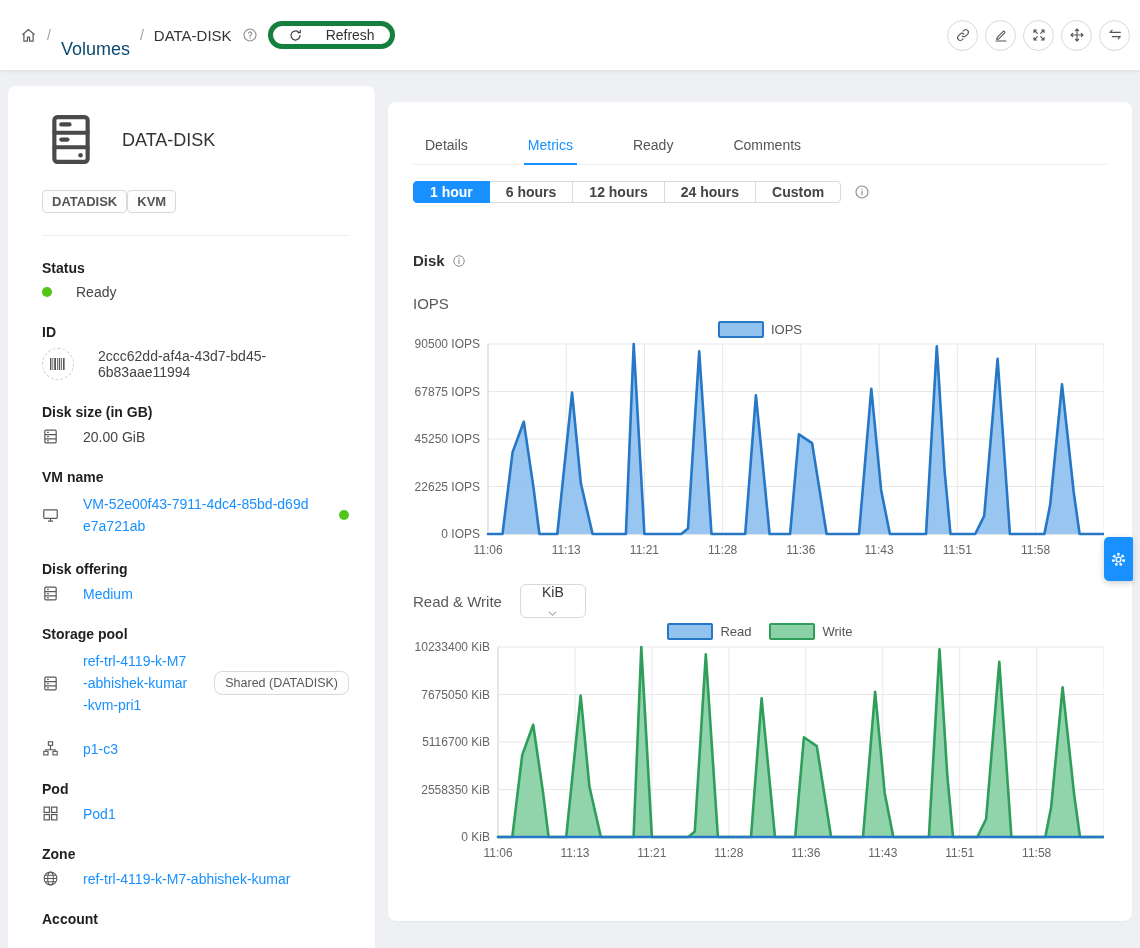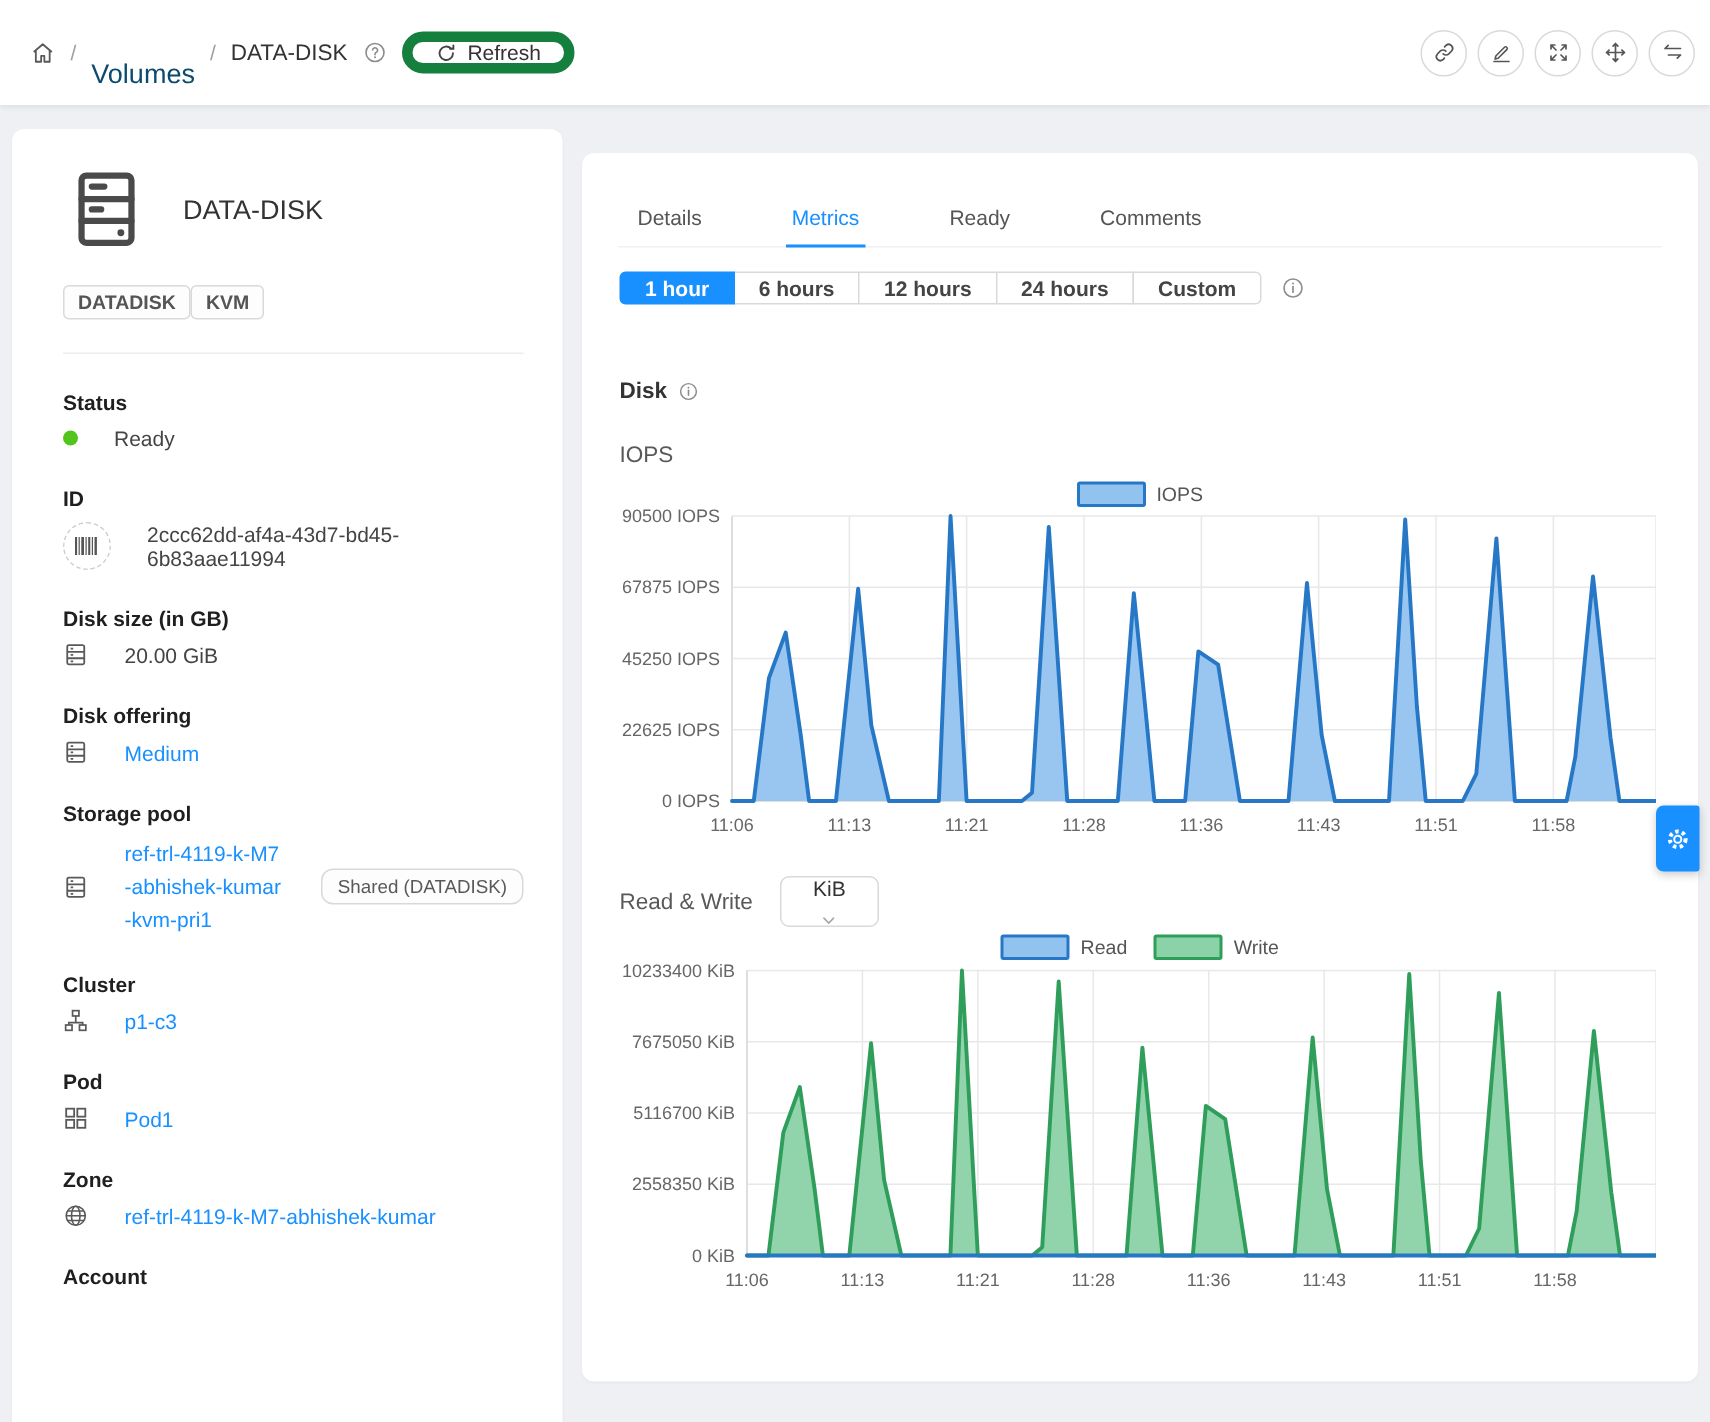--- a/index.html
+++ b/index.html
@@ -8,22 +8,22 @@
   .page{position:absolute;inset:0;}
 
   
   .topbar{position:absolute;left:0;top:0;width:1140px;height:70px;background:#fff;
           box-shadow:0 1px 4px rgba(0,0,0,.08);z-index:5;}
   .crumbs{position:absolute;left:20px;top:0;height:70px;display:flex;align-items:center;gap:10px;}
   .crumb-sep{color:#9aa0a6;font-size:14px;}
   .crumb-link{color:#0c4a6e;font-size:18px;text-decoration:none;cursor:pointer;margin-top:28px;}
   .crumb-cur{color:#333;font-size:15px;}
   .icon{display:inline-flex;align-items:center;justify-content:center;}
-  .refresh-btn{display:inline-flex;align-items:center;gap:7px;height:28px;padding:0 15px;
-          border:7px solid #15803d;border-radius:15px;background:#fff;font-size:14px;color:#333;cursor:pointer;}
+  .refresh-btn{display:inline-flex;align-items:center;gap:23px;height:28px;padding:0 15px;
+          border:5px solid #15803d;border-radius:15px;background:#fff;font-size:14px;color:#333;cursor:pointer;}
   .toolbar{position:absolute;right:10px;top:0;height:70px;display:flex;align-items:center;gap:7px;}
   .tool-btn{width:31px;height:31px;border-radius:50%;border:1px solid #d9d9d9;background:#fff;
           display:flex;align-items:center;justify-content:center;cursor:pointer;padding:0;}
 
   
   .info-card{position:absolute;left:8px;top:86px;width:367px;height:900px;background:#fff;
           border-radius:8px;box-shadow:0 1px 2px rgba(0,0,0,.04);padding:20px 26px 24px 34px;box-sizing:border-box;}
   .res-head{display:flex;align-items:center;gap:28px;margin:8px 0 0 6px;}
   .res-title{font-size:18px;color:#333;}
   .tag-row{display:flex;gap:0;margin:24px 0 0 0;font-weight:bold;}
@@ -207,20 +207,33 @@
         <span class="icon">
             <svg width="17" height="17" viewBox="0 0 24 24" fill="none" stroke="#595959" stroke-width="1.7">
               <rect x="4" y="3" width="16" height="18" rx="1.5"></rect>
               <path d="M4 9.3h16M4 15.3h16M7.2 6.2h2.4M7.2 12.2h2.4M7.2 18.2h2.4"></path>
             </svg>
           </span>
         <span>20.00 GiB</span>
       </div>
     </div>
 
+    <div class="field">
+      <div class="f-label">VM name</div>
+      <div class="f-value">
+        <span class="icon">
+            <svg width="17" height="17" viewBox="0 0 24 24" fill="none" stroke="#595959" stroke-width="1.7">
+              <rect x="2.5" y="4" width="19" height="12" rx="1.2"></rect>
+              <path d="M12 16v4M8.5 20h7"></path>
+            </svg>
+          </span>
+        <a class="link wrap-vm">VM-52e00f43-7911-4dc4-85bd-d69de7a721ab</a>
+        <span class="dot" style="background:#52c41a"></span>
+      </div>
+    </div>
 
     <div class="field">
       <div class="f-label">Disk offering</div>
       <div class="f-value">
         <span class="icon">
             <svg width="17" height="17" viewBox="0 0 24 24" fill="none" stroke="#595959" stroke-width="1.7">
               <rect x="4" y="3" width="16" height="18" rx="1.5"></rect>
               <path d="M4 9.3h16M4 15.3h16M7.2 6.2h2.4M7.2 12.2h2.4M7.2 18.2h2.4"></path>
             </svg>
           </span>
@@ -236,21 +249,20 @@
               <rect x="4" y="3" width="16" height="18" rx="1.5"></rect>
               <path d="M4 9.3h16M4 15.3h16M7.2 6.2h2.4M7.2 12.2h2.4M7.2 18.2h2.4"></path>
             </svg>
           </span>
         <a class="link wrap-sp">ref-trl-4119-k-M7-abhishek-kumar-kvm-pri1</a>
         <span class="badge">Shared (DATADISK)</span>
       </div>
     </div>
 
     <div class="field">
-      <div class="f-label">Cluster</div>
       <div class="f-value">
         <span class="icon">
             <svg width="17" height="17" viewBox="0 0 24 24" fill="none" stroke="#595959" stroke-width="1.6">
               <rect x="9" y="2.5" width="6" height="5"></rect>
               <rect x="2.5" y="16" width="6" height="5"></rect>
               <rect x="15.5" y="16" width="6" height="5"></rect>
               <path d="M12 7.5v4M5.5 16v-2.2h13V16M12 11.5v2.3"></path>
             </svg>
           </span>
         <a class="link">p1-c3</a>

